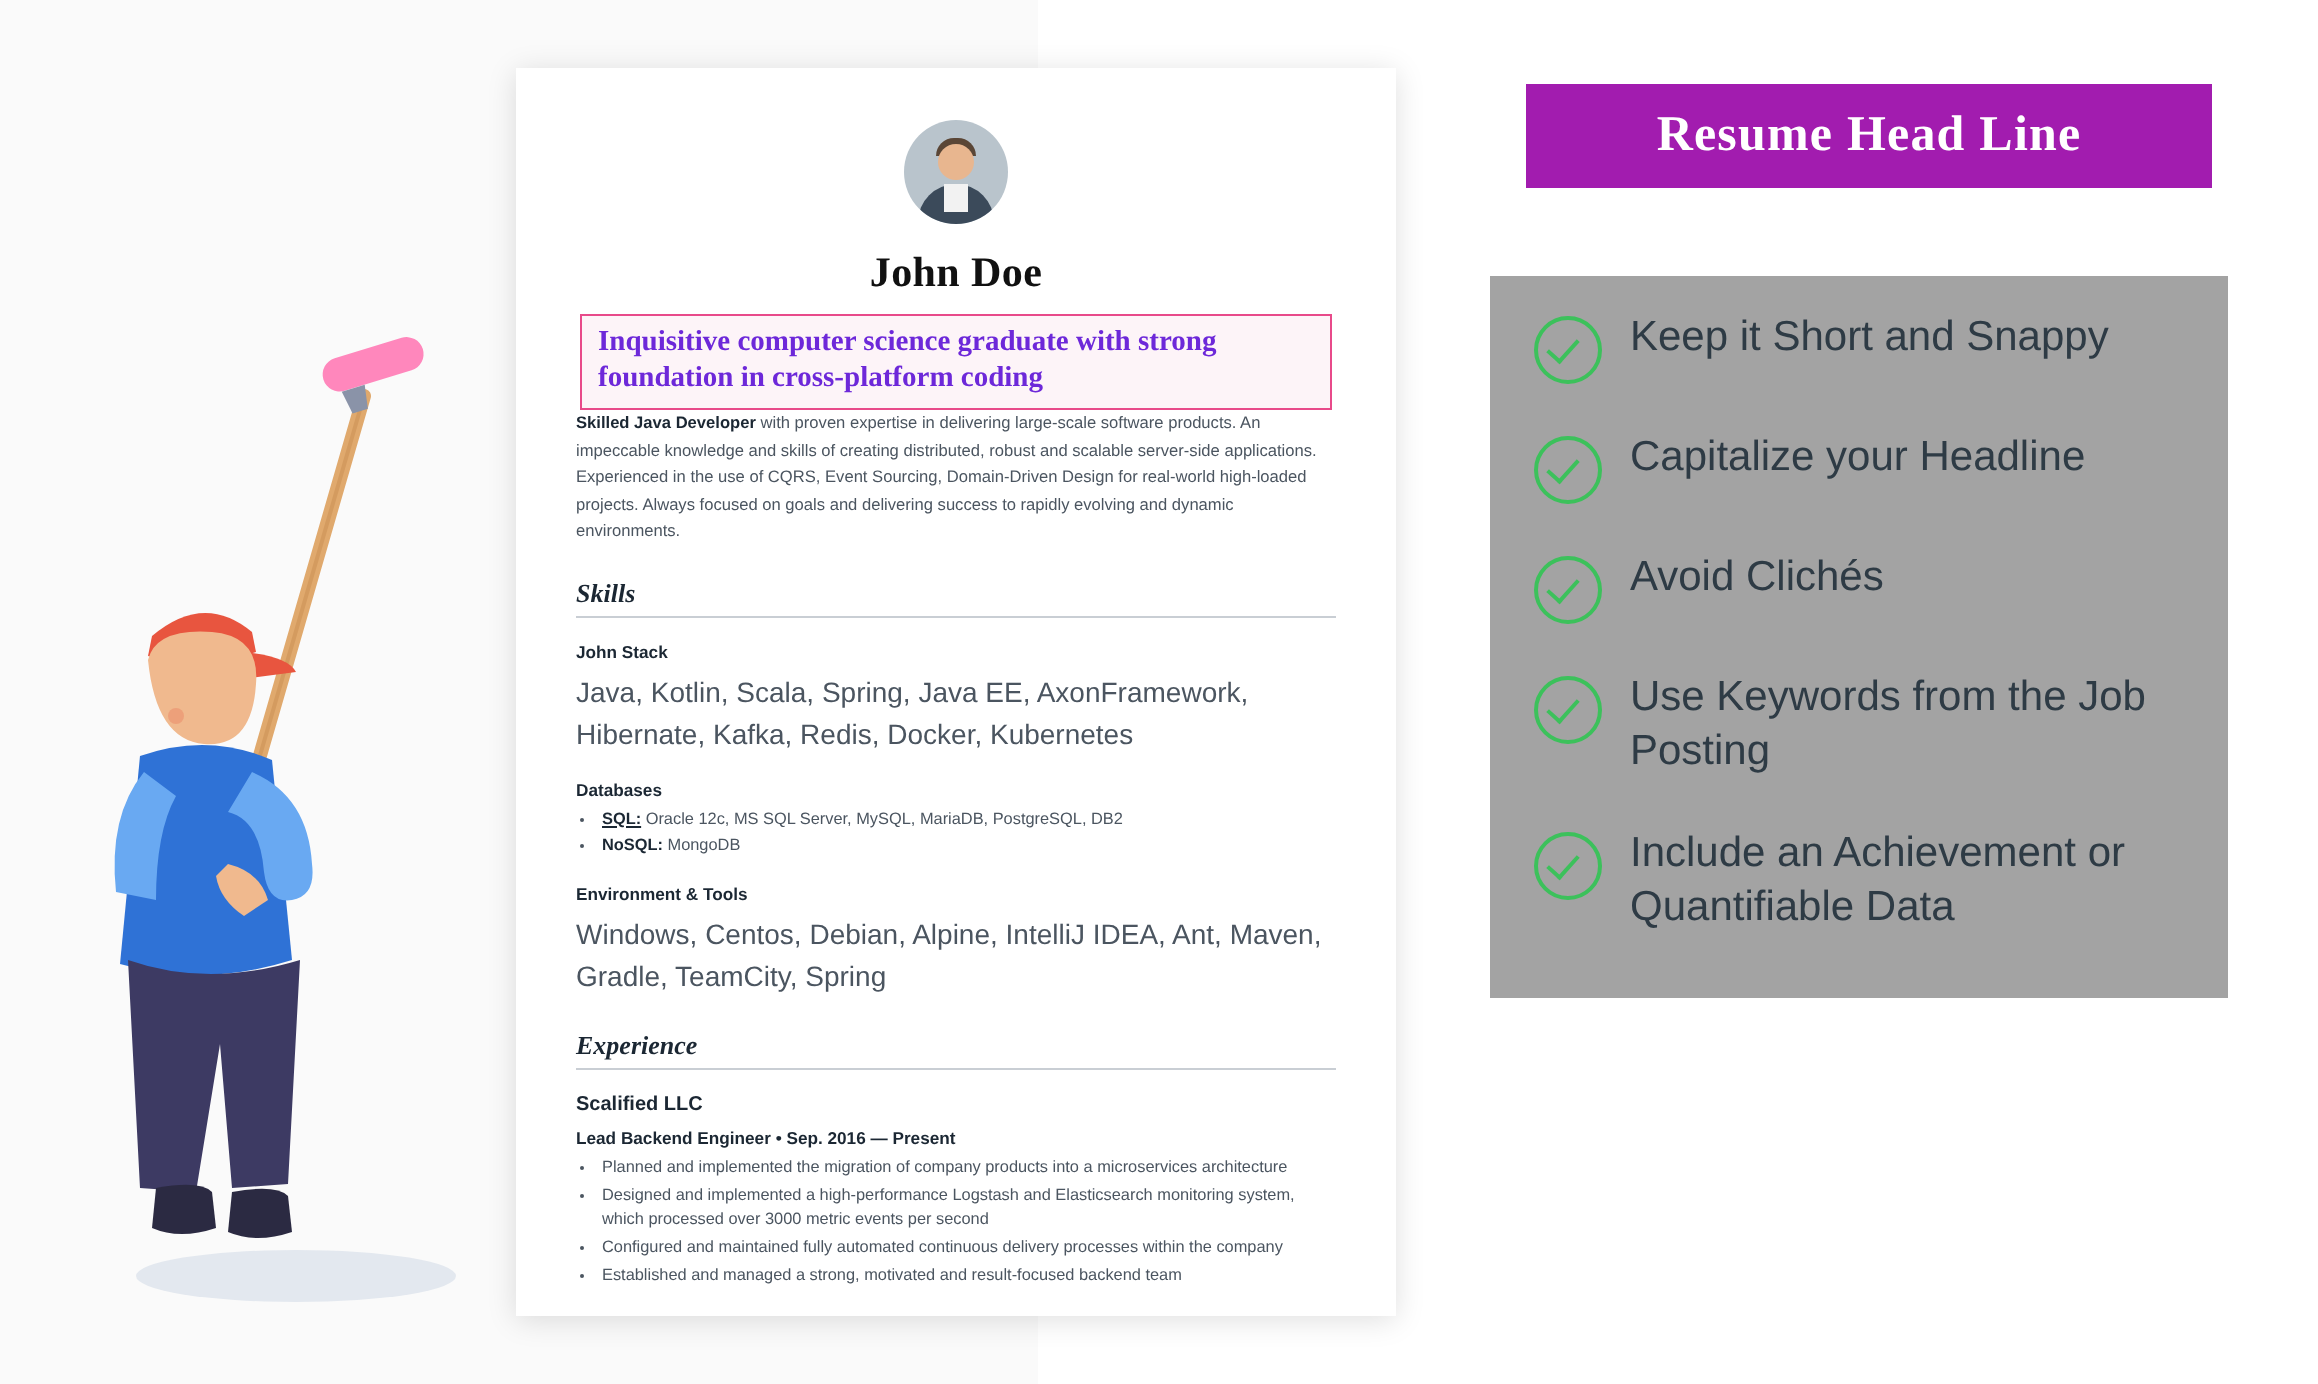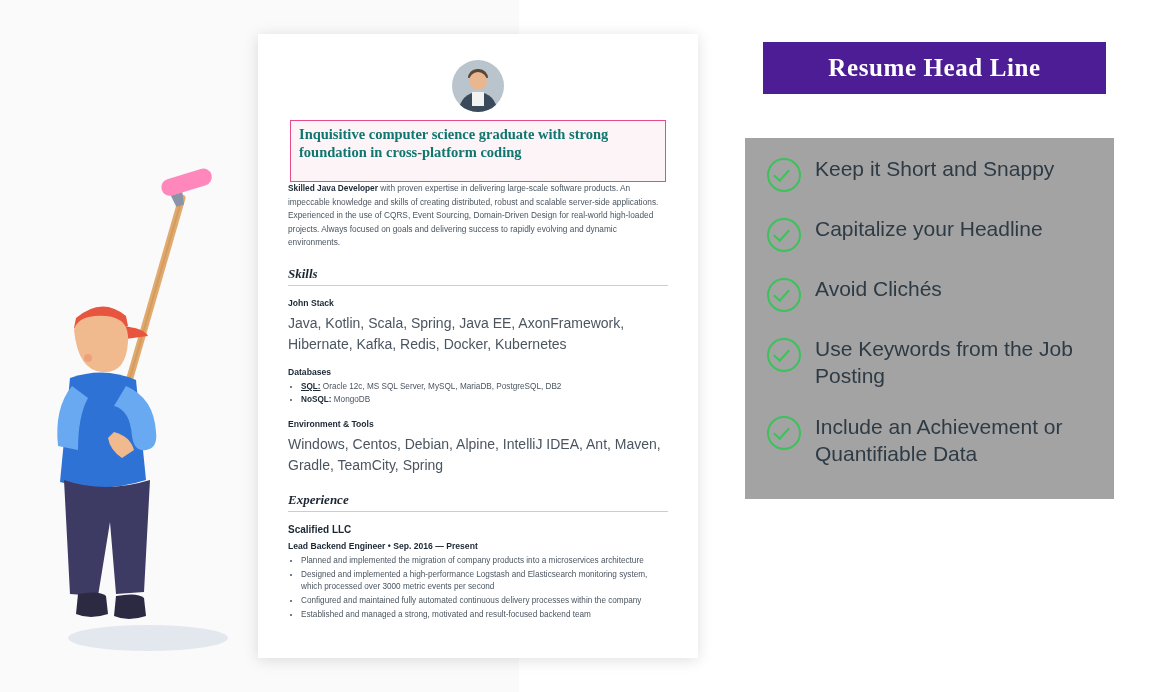--- a/index.html
+++ b/index.html
@@ -93,26 +93,26 @@
     font-size: 21px;
     color: #111;
     margin-top: 12px;
     letter-spacing: 0.2px;
   }
 
   .headline-box {
     margin: 8px 2px 0 2px;
     border: 1.6px solid #e84a8a;
     background: #fdf4f8;
-    padding: 5px 8px 20px 8px;
+    padding: 5px 8px 6px 8px;
     font-family: "Liberation Serif", serif;
     font-weight: bold;
     font-size: 14.5px;
     line-height: 1.22;
-    color: #0f766e;
+    color: #6d28d9;
   }
 
   .summary {
     margin-top: 0;
     font-size: 8.3px;
     line-height: 1.62;
     color: #4b5560;
     text-align: left;
   }
   .summary b { color: #1b2733; }
@@ -165,21 +165,21 @@
     color: #1b2733;
   }
 
   
   .head-banner {
     position: absolute;
     left: 763px;
     top: 42px;
     width: 343px;
     height: 52px;
-    background: #4c1d95;
+    background: #a21caf;
     display: flex;
     align-items: center;
     justify-content: center;
   }
   .head-banner span {
     font-family: "Liberation Serif", serif;
     font-weight: bold;
     font-size: 25px;
     color: #ffffff;
     letter-spacing: 0.6px;
@@ -267,20 +267,21 @@
 
 <div class="resume-card">
 
   <div class="avatar">
     <div class="body"></div>
     <div class="shirt"></div>
     <div class="hair"></div>
     <div class="head"></div>
   </div>
 
+  <div class="cand-name">John Doe</div>
 
   <div class="headline-box">Inquisitive computer science graduate with strong foundation in cross-platform coding</div>
 
   <div class="summary">
     <b>Skilled Java Developer</b><span> with proven expertise in delivering large-scale software products. An impeccable knowledge and skills of creating distributed, robust and scalable server-side applications. Experienced in the use of CQRS, Event Sourcing, Domain-Driven Design for real-world high-loaded projects. Always focused on goals and delivering success to rapidly evolving and dynamic environments.</span>
   </div>
 
   <div class="sec-title">Skills</div>
 
   <div class="sub-title">John Stack</div>

